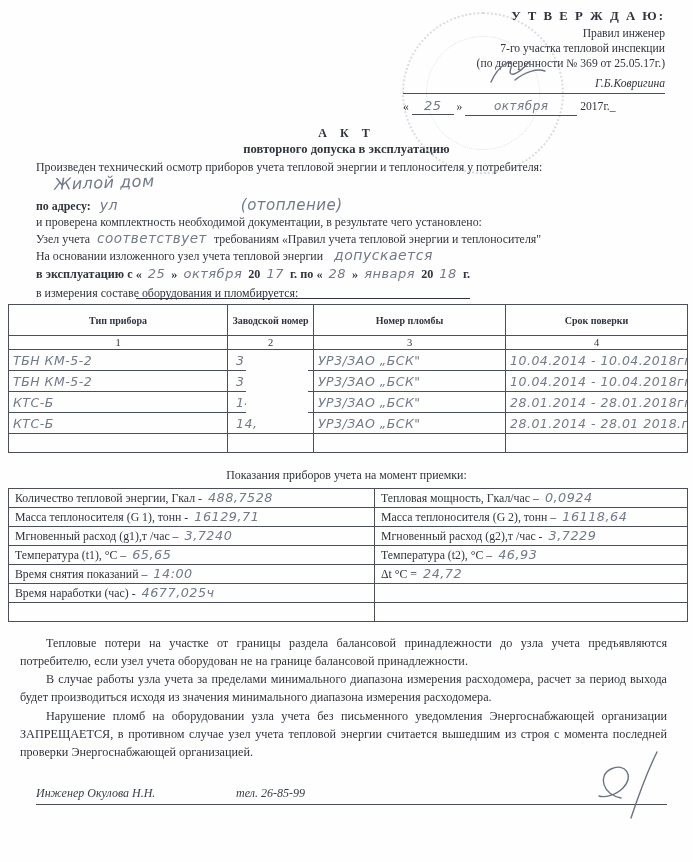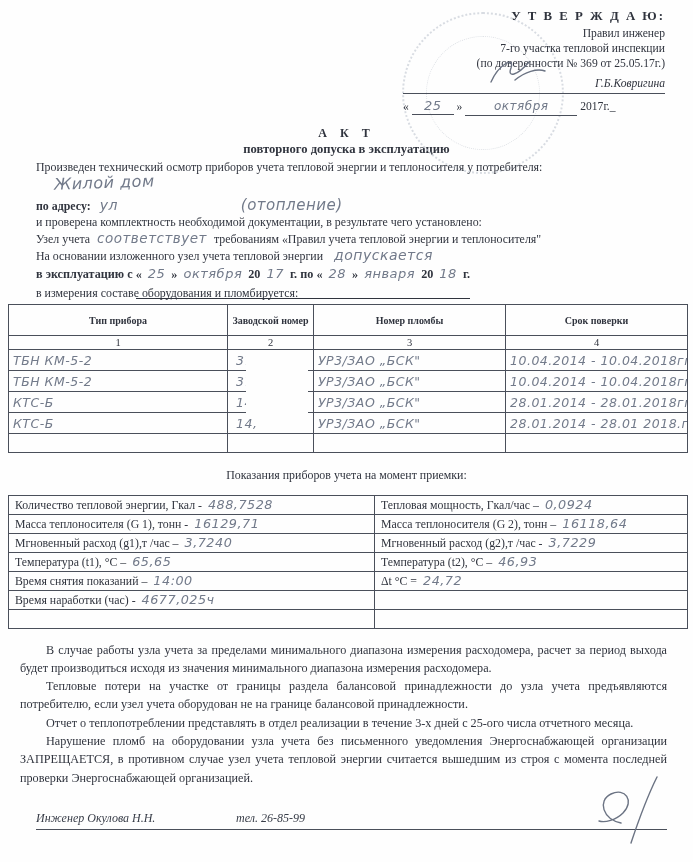--- a/index.html
+++ b/index.html
@@ -63,21 +63,21 @@
   .eq-table th{font-size:10px; font-weight:bold; text-align:center; height:28px;}
   .eq-table .nums td{font-size:10.5px; text-align:center; height:13px; padding:0;}
   .eq-table .data td{height:16px;}
   .eq-table .data .hw{font-size:12.5px;}
   .eq-table .c-serial{padding-left:8px;}
   .patch{
     position:absolute; left:246px; top:47px; width:62px; height:68px;
     background:#fefefe; z-index:1;
   }
   .rd-caption{text-align:center; font-size:11.9px; margin-top:15px;}
-  .rd-table{margin-top:12px;}
+  .rd-table{margin-top:5px;}
   .rd-table td{height:15.5px; font-size:11.8px; padding-left:6px;}
   .rd-table .hw{font-size:12.8px; margin-left:6px;}
   
   .paras{margin:12px 26px 0 20px; font-size:12.2px; line-height:1.5; text-align:justify;}
   .paras p{margin:0; text-indent:26px;}
   
   .rep1-head{margin:16px 24px 0 36px; font-weight:bold; font-size:12.2px;}
   .rep1-line{
     position:relative; margin:24px 26px 0 36px; height:18px;
     border-bottom:1px solid #4a4f5a; font-style:italic; font-size:12px; color:#383d48;
@@ -234,23 +234,22 @@
       <td><span></span><span class="hw"></span></td>
     </tr>
     <tr>
       <td><span></span></td>
       <td><span></span></td>
     </tr>
   </tbody>
     </table>
 
   <div class="paras">
+    <p>Тепловые потери на участке от границы раздела балансовой принадлежности до узла учета предъявляются потребителю, если узел учета оборудован не на границе балансовой принадлежности.</p>
     <p>В случае работы узла учета за пределами минимального диапазона измерения расходомера, расчет за период выхода будет производиться исходя из значения минимального диапазона измерения расходомера.</p>
-    <p>Тепловые потери на участке от границы раздела балансовой принадлежности до узла учета предъявляются потребителю, если узел учета оборудован не на границе балансовой принадлежности.</p>
-    <p>Отчет о теплопотреблении представлять в отдел реализации в течение 3-х дней с 25-ого числа отчетного месяца.</p>
     <p>Нарушение пломб на оборудовании узла учета без письменного уведомления Энергоснабжающей организации ЗАПРЕЩАЕТСЯ, в противном случае узел учета тепловой энергии считается вышедшим из строя с момента последней проверки Энергоснабжающей организацией.</p>
   </div>
 
   <div class="rep1-line">
     <span>Инженер   Окулова Н.Н.</span>
     <span class="phone">тел.  26-85-99</span>
     <svg class="sig sig-rep1" width="84" height="72" viewBox="0 0 84 72">
       <path d="M34,50 C16,46 10,28 24,21 C38,14 48,28 36,40 C29,47 18,50 12,48"></path>
       <path d="M70,4 C60,24 52,46 44,70"></path>
     </svg>

